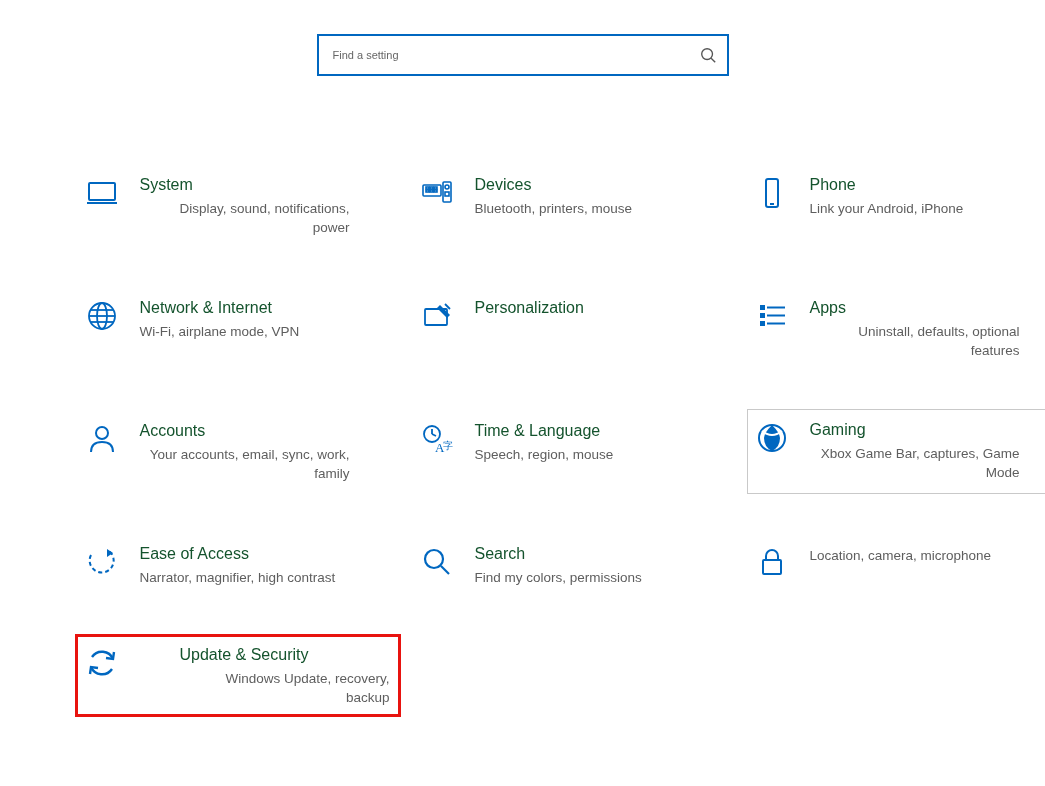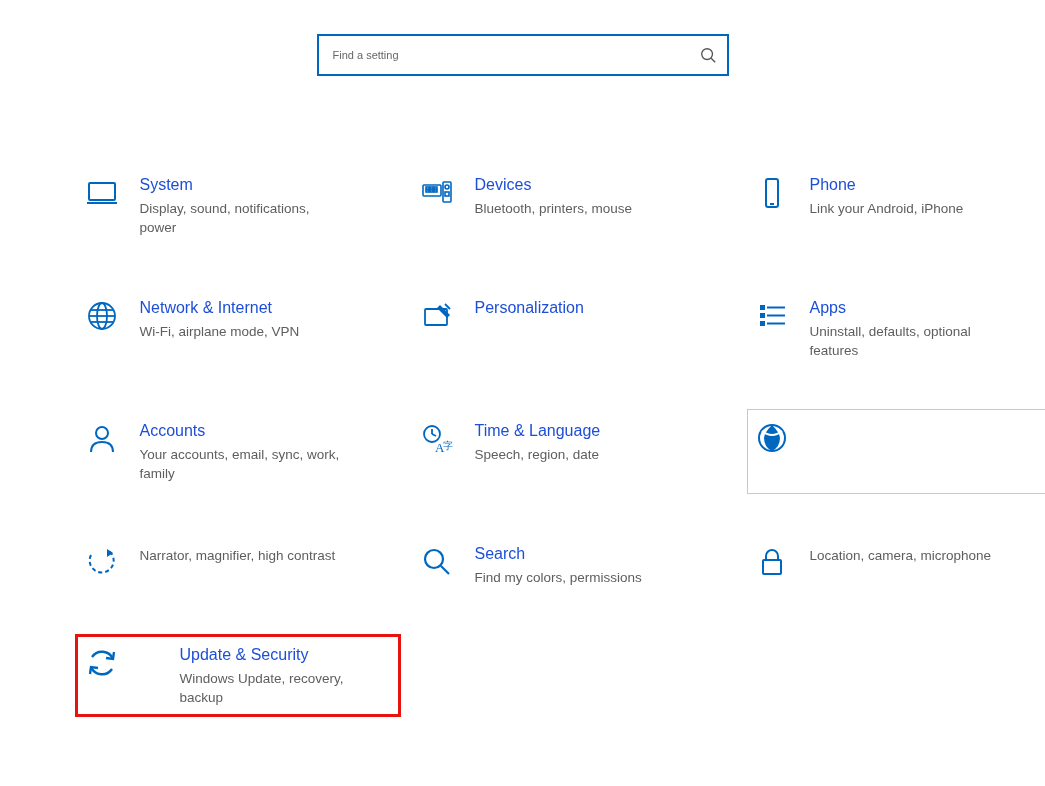--- a/index.html
+++ b/index.html
@@ -64,29 +64,30 @@
     display: flex;
     align-items: flex-start;
     justify-content: center;
     color: #0067c0;
     padding-top: 2px;
   }
   .tile-icon svg { width: 34px; height: 34px; }
   .tile-text { padding-left: 14px; }
   .tile-title {
     font-size: 16px;
-    color: #1d4ed8;
+    color: #14532d;
     line-height: 22px;
   }
   .tile-desc {
     font-size: 13.5px;
     color: #5e5e5e;
     line-height: 19px;
     margin-top: 3px;
     max-width: 210px;
+    text-align: right;
   }
 
   .tile.hover {
     border: 1px solid #c9c9c9;
     padding: 9px 9px 9px 0;
     margin: -1px;
   }
   .tile.highlight {
     border: 3px solid #e8130f;
     padding: 7px 7px 7px 0;
@@ -225,42 +226,47 @@
         <svg viewBox="0 0 34 34" fill="none" stroke="currentColor" stroke-width="1.8">
           <circle cx="12" cy="12" r="8"></circle>
           <line x1="12" y1="7" x2="12" y2="12"></line>
             <line x1="12" y1="12" x2="16" y2="14"></line>
           <text x="15" y="30" font-size="13" fill="currentColor" stroke="none" font-family="Segoe UI">A</text>
           <text x="23" y="27" font-size="10" fill="currentColor" stroke="none" font-family="Segoe UI">字</text>
         </svg>
       </span>
       <div class="tile-text">
         <div class="tile-title">Time &amp; Language</div>
-        <div class="tile-desc">Speech, region, date</div>
+        <div class="tile-desc">Speech, region, mouse</div>
       </div>
     </div>
 
     <div class="tile hover">
       <span class="tile-icon">
         <svg viewBox="0 0 34 34" fill="none" stroke="currentColor" stroke-width="2">
           <circle cx="17" cy="17" r="13"></circle>
           <path d="M17 4 Q9 12 9 17 Q9 26 17 30 Q25 26 25 17 Q25 12 17 4" fill="currentColor" stroke="none"></path>
           <path d="M7 10 Q17 18 27 10" stroke="#fff" stroke-width="2" fill="none"></path>
         </svg>
       </span>
+      <div class="tile-text">
+        <div class="tile-title">Gaming</div>
+        <div class="tile-desc">Xbox Game Bar, captures, Game Mode</div>
+      </div>
     </div>
 
     <div class="tile">
       <span class="tile-icon">
         <svg viewBox="0 0 34 34" fill="none" stroke="currentColor" stroke-width="2">
           <path d="M6 10 A12 12 0 1 0 24 6" stroke-dasharray="4 3"></path>
           <path d="M22 4 L28 8 L22 12" fill="currentColor" stroke="none"></path>
         </svg>
       </span>
       <div class="tile-text">
+        <div class="tile-title">Ease of Access</div>
         <div class="tile-desc">Narrator, magnifier, high contrast</div>
       </div>
     </div>
 
     <div class="tile">
       <span class="tile-icon">
         <svg viewBox="0 0 34 34" fill="none" stroke="currentColor" stroke-width="2.2">
           <circle cx="14" cy="14" r="9"></circle>
           <line x1="21" y1="21" x2="29" y2="29"></line>
         </svg>

